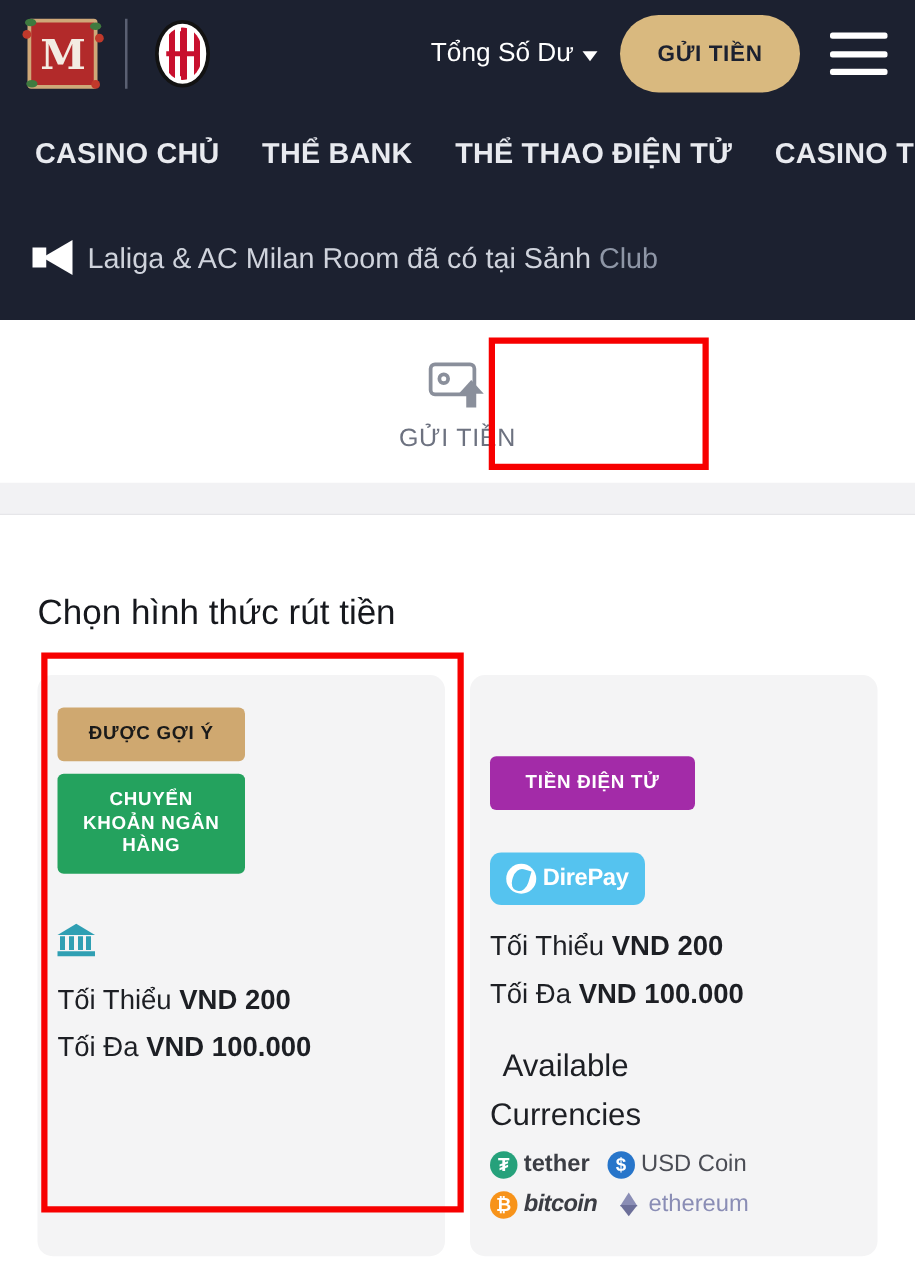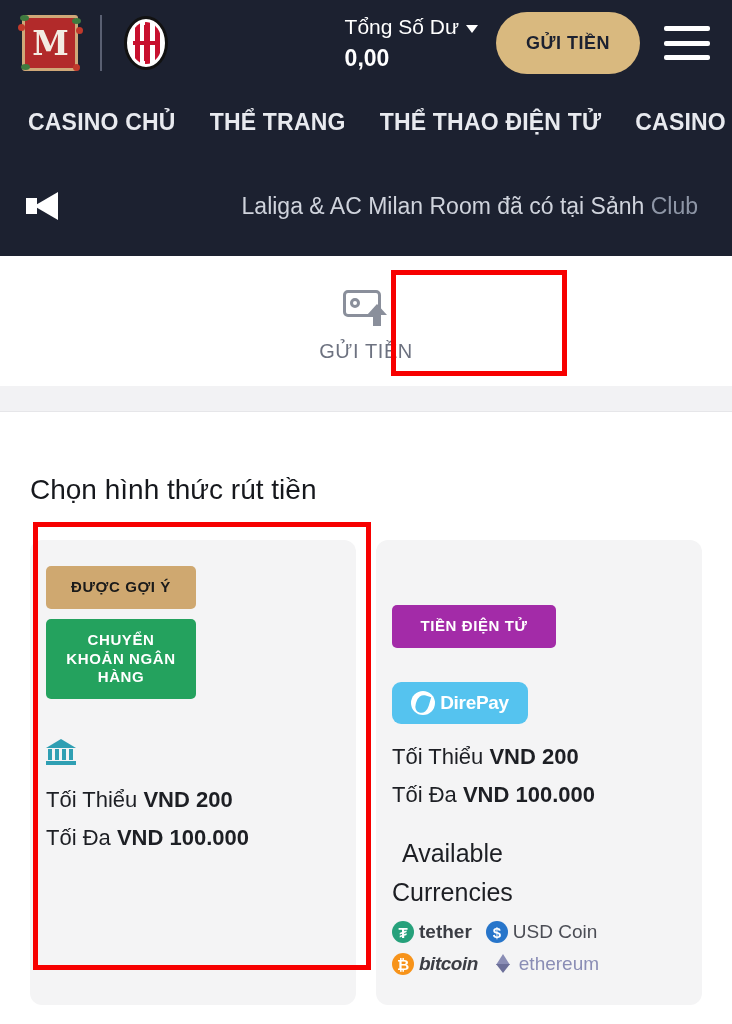--- a/index.html
+++ b/index.html
@@ -147,21 +147,21 @@
     border-top: 14px solid transparent;
     border-bottom: 14px solid transparent;
     border-right: 24px solid #ffffff;
   }
   .megaphone .box {
     position: absolute; left: 2px; top: 12px;
     width: 11px; height: 16px; background: #ffffff;
   }
   .marquee-text {
     flex: 1;
-    text-align: right;
+    text-align: left;
     color: #cfd3dc;
     font-size: 23px;
     white-space: nowrap;
     padding-right: 10px;
   }
   .marquee-text .dim { color: #8e96a6; }
 
   
   .tabs-wrap {
     background: #ffffff;
@@ -299,21 +299,21 @@
   .lbt-text { font-size: 22px; font-weight: bold; letter-spacing: -0.3px; white-space: nowrap; }
   .lbt-blue { color: #31a3bd; }
   .lbt-gray { color: #808080; }
 
   .direpay-logo {
     margin-top: 34px;
     margin-bottom: 8px;
     background: #55c3ef;
     border-radius: 9px;
     height: 42px;
-    width: 136px;
+    width: 124px;
     display: flex; align-items: center; justify-content: center;
     gap: 5px;
     padding: 0 8px;
   }
   .direpay-mark {
     width: 24px; height: 24px;
     border-radius: 50%;
     background: #ffffff;
     position: relative;
     overflow: hidden;
@@ -407,35 +407,34 @@
           <div class="cross-v"></div>
           <div class="cross-h"></div>
         </div>
       </div>
 
       <div class="balance-block">
         <div class="balance-label">
           <span>Tổng Số Dư</span>
           <span class="chev"></span>
         </div>
-        <div class="balance-value">0,00</div>
       </div>
 
       <button class="deposit-btn">GỬI TIỀN</button>
 
       <div class="hamburger">
         <span></span>
         <span></span>
         <span></span>
       </div>
     </div>
 
     <div class="nav">
       <div class="nav-item">CASINO CHỦ</div>
-      <div class="nav-item">THỂ TRANG</div>
+      <div class="nav-item">THỂ BANK</div>
       <div class="nav-item">THỂ THAO ĐIỆN TỬ</div>
       <div class="nav-item">CASINO TRỰC TUY</div>
     </div>
 
     <div class="marquee">
       <div class="megaphone">
         <span class="box"></span>
         <span class="horn"></span>
       </div>
       <div class="marquee-text">

